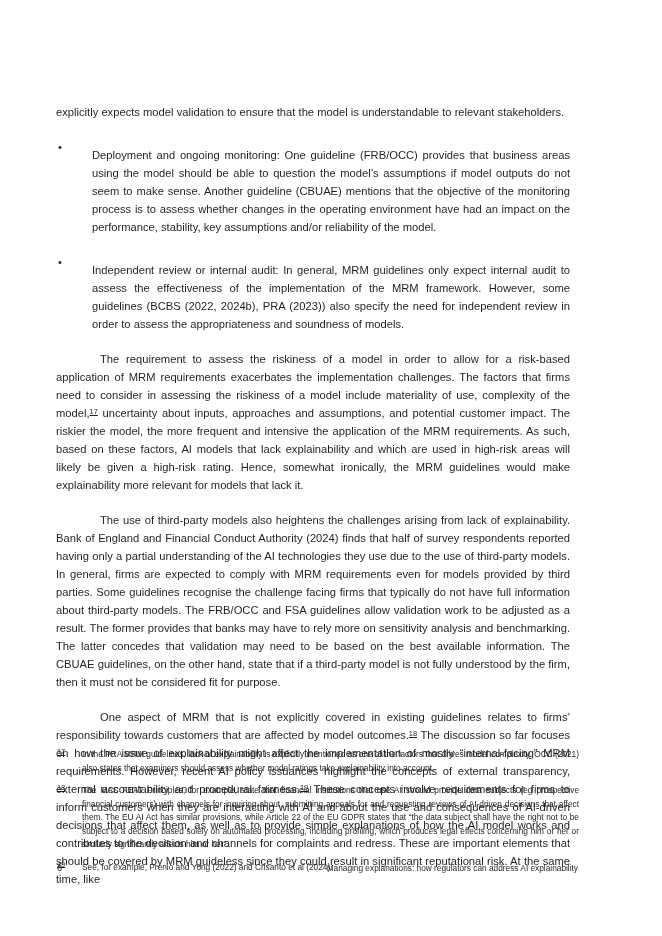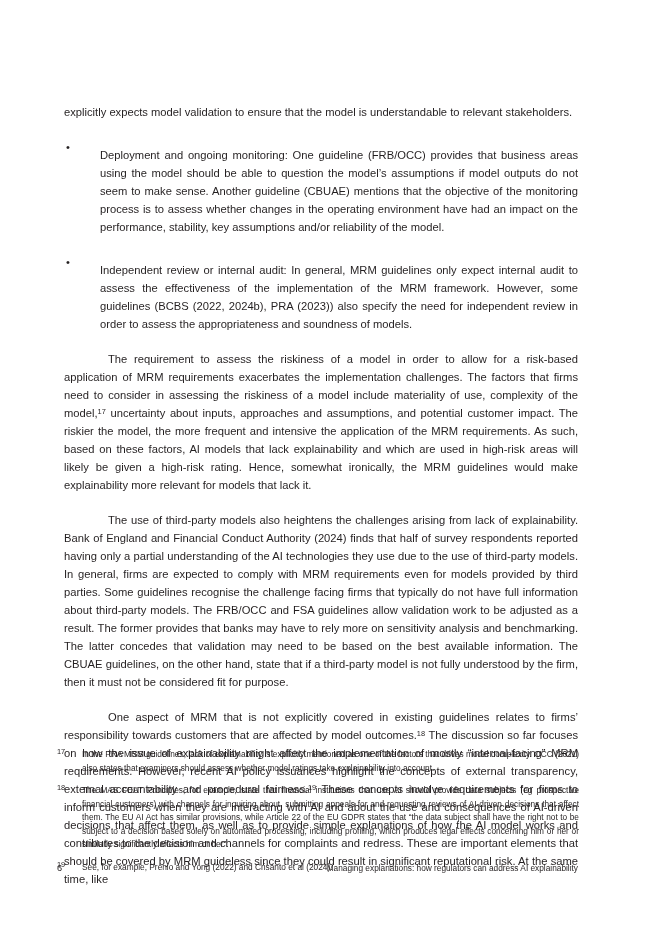--- a/index.html
+++ b/index.html
@@ -18,21 +18,21 @@
   }
   .page {
     position: absolute;
     left: 0; top: 0;
     width: 662px;
     height: 936px;
     background: #ffffff;
   }
   .content {
     position: absolute;
-    left: 64px;
+    left: 56px;
     top: 103px;
     width: 514px;
   }
   p.body {
     margin: 0 0 0 0;
     font-size: 11.2px;
     line-height: 18.0px;
     text-align: justify;
     text-justify: inter-word;
     color: #231f20;
@@ -61,20 +61,21 @@
     font-size: 11.2px;
     line-height: 18.0px;
     text-align: justify;
     color: #231f20;
     margin-top: 8px;
   }
   sup {
     font-size: 7.4px;
     vertical-align: 3.2px;
     line-height: 0;
+    text-decoration: underline;
   }
   .footnotes {
     position: absolute;
     left: 57px;
     top: 748px;
     width: 522px;
   }
   .fn-row {
     display: flex;
     margin-bottom: 9px;

